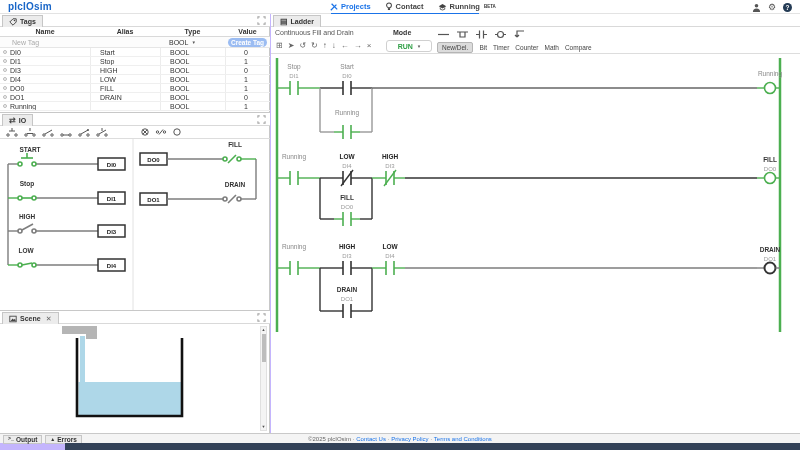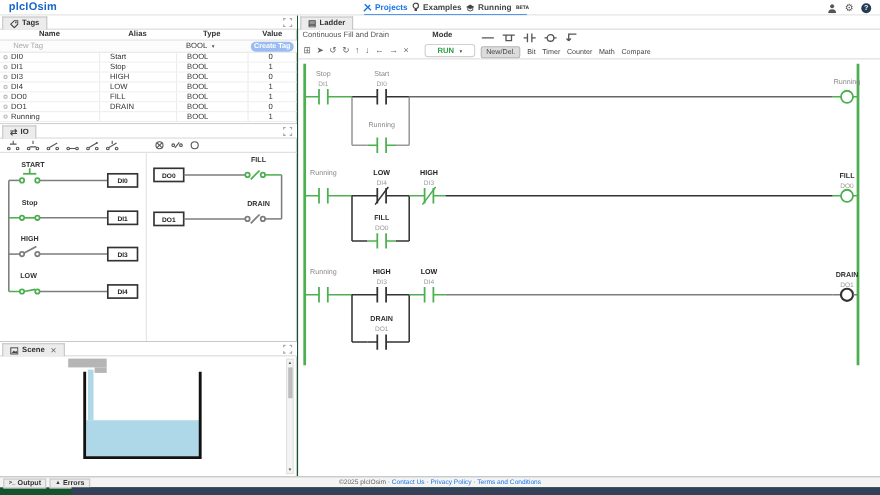--- a/index.html
+++ b/index.html
@@ -1,22 +1,22 @@
 <!DOCTYPE html>
 <html><head>
 <meta charset="utf-8">
 <style>
   * { margin:0; padding:0; box-sizing:border-box; }
   body { font-family:"Liberation Sans", sans-serif; background:#fff; }
-  .app { position:relative; width:800px; height:450px; overflow:hidden; background:#14532d; font-size:7px; color:#333; }
+  .app { position:relative; width:800px; height:450px; overflow:hidden; background:#c4b5fd; font-size:7px; color:#333; }
 
   
   .hdr { position:absolute; left:0; top:0; width:800px; height:14px; background:#fff; border-bottom:1px solid #e3e3e3; }
   .logo { position:absolute; left:8px; top:1px; font-size:10px; font-weight:bold; color:#1966c8; letter-spacing:.2px; }
-  .nav { position:absolute; left:330px; top:0; height:13px; display:flex; gap:3px; }
+  .nav { position:absolute; left:330px; top:0; height:13px; display:flex; gap:14px; }
   .nav-item { display:flex; align-items:center; gap:3px; font-size:7.5px; font-weight:bold; color:#444; cursor:pointer; }
   .nav-item.active { color:#1a73e8; }
   .nav-underline { position:absolute; left:331px; top:12.5px; width:148px; height:1.5px; background:#1a73e8; }
   .beta { font-size:4.5px; vertical-align:super; color:#333; margin-left:1px; }
   .hdr-icons { position:absolute; right:8px; top:2px; display:flex; gap:7px; align-items:center; }
   .gear { font-size:9px; color:#555; line-height:10px; }
   .help { width:9px; height:9px; border-radius:50%; background:#243b55; color:#fff; font-size:6.5px; font-weight:bold; text-align:center; line-height:9px; }
 
   
   .leftcol { position:absolute; left:0; top:14px; width:270px; height:419px; border-right:1px solid #c8c8c8; background:#fff; }
@@ -102,21 +102,21 @@
         <svg width="8" height="8" viewBox="0 0 10 10">
             <path d="M1,9 L8,2 M2,1 L9,8" stroke="#1a73e8" stroke-width="1.6" fill="none"></path>
           </svg>
         <span>Projects</span>
       </div>
       <div class="nav-item">
         <svg width="8" height="9" viewBox="0 0 10 11">
             <circle cx="5" cy="4" r="3" fill="none" stroke="#444" stroke-width="1.3"></circle>
             <rect x="3.6" y="7.5" width="2.8" height="2.4" fill="#444"></rect>
           </svg>
-        <span>Examples</span>
+        <span>Contact</span>
       </div>
       <div class="nav-item">
         <svg width="9" height="8" viewBox="0 0 12 10">
             <polygon points="6,1 11,4 6,7 1,4" fill="#444"></polygon>
             <path d="M3,5.5 V8 Q6,10 9,8 V5.5" fill="none" stroke="#444" stroke-width="1.1"></path>
           </svg>
         <span>Running</span>
           <span class="beta">BETA</span>
       </div>
     </div>

